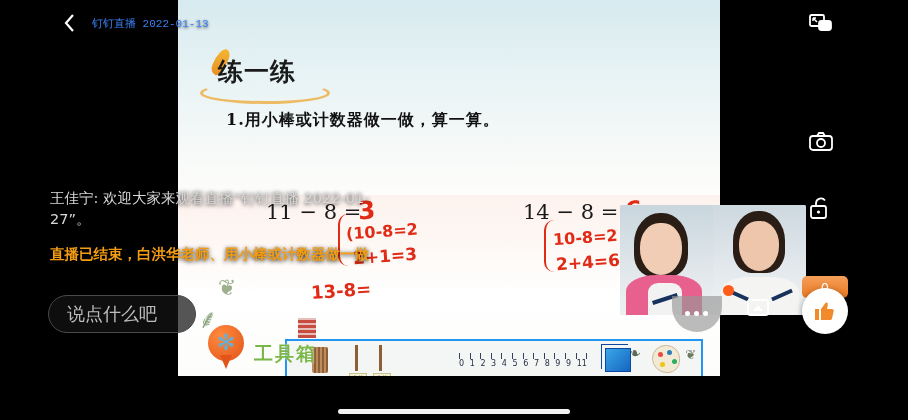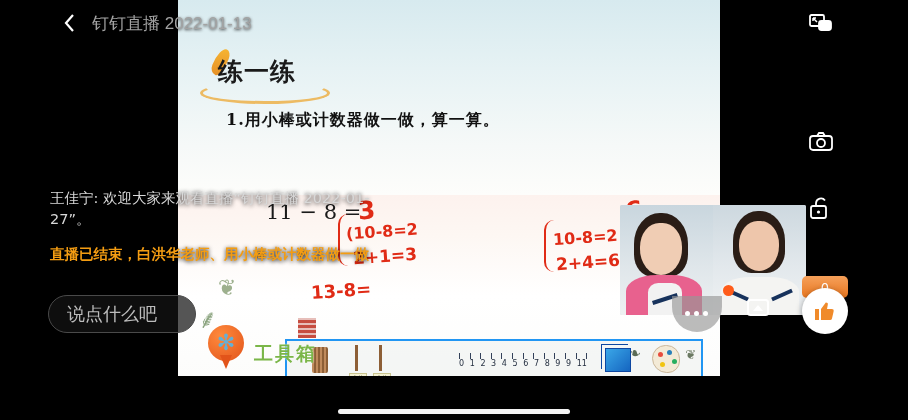--- a/index.html
+++ b/index.html
@@ -98,22 +98,22 @@
   .draw-toolbar svg { width:15px; height:15px; stroke:#6f6f6f; fill:none; stroke-width:1.3; }
 
   
   .topbar { position:absolute; left:0; top:0; width:908px; height:46px; z-index:30;
       display:flex; align-items:center; }
   .topbar .bg-left { position:absolute; left:0; top:0; width:178px; height:46px; background:#000; }
   .topbar .bg-right { position:absolute; left:720px; top:0; width:188px; height:46px; background:#000; }
   .back-btn { position:relative; z-index:2; margin-left:58px; width:22px; height:22px;
       display:flex; align-items:center; justify-content:center; color:#fff; }
   .back-btn svg { width:13px; height:20px; stroke:#fff; stroke-width:2.2; fill:none; }
-  .title { position:relative; z-index:2; margin-left:12px; color:#a3a3a3; font-size:17px;
-      font-family:Liberation Sans, sans-serif; text-shadow:0 1px 3px rgba(0,0,0,.8); white-space:nowrap; }
+  .title { position:relative; z-index:2; margin-left:12px; color:#3b82f6; font-size:11px;
+      font-family:Liberation Mono, monospace; text-shadow:0 1px 3px rgba(0,0,0,.8); white-space:nowrap; }
 
   .side-icons { position:absolute; right:0; top:0; width:188px; height:420px; z-index:31; }
   .sicon { position:absolute; right:72px; width:28px; height:26px; color:#fff; }
   .sicon svg { width:26px; height:24px; stroke:#fff; stroke-width:1.8; fill:none; }
   .sicon.pip { top:12px; }
   .sicon.cam { top:130px; }
   .sicon.lock { top:196px; }
 
   .left-mask { position:absolute; left:0; top:46px; width:178px; height:330px; background:#000; z-index:25; }
   .right-mask { position:absolute; left:720px; top:46px; width:188px; height:330px; background:#000; z-index:25; }
@@ -192,20 +192,21 @@
       <div class="slide-bg-bot"></div>
 
       <div class="underline-ellipse"></div>
       <div class="brush"></div>
       <div class="lianyilian">练一练</div>
 
       <div class="q-line">1.用小棒或计数器做一做，算一算。</div>
 
       <div class="eq eq1">11 − 8 =</div>
       <div class="hand h-ans1">3</div>
+      <div class="eq eq2">14 − 8 =</div>
       <div class="hand h-ans2">6</div>
 
       <div class="brace1"></div>
       <div class="hand h-a">(10-8=2</div>
       <div class="hand h-b">2+1=3</div>
       <div class="hand h-c">13-8=</div>
 
       <div class="brace2"></div>
       <div class="hand h-d">10-8=2</div>
       <div class="hand h-e">2+4=6</div>

